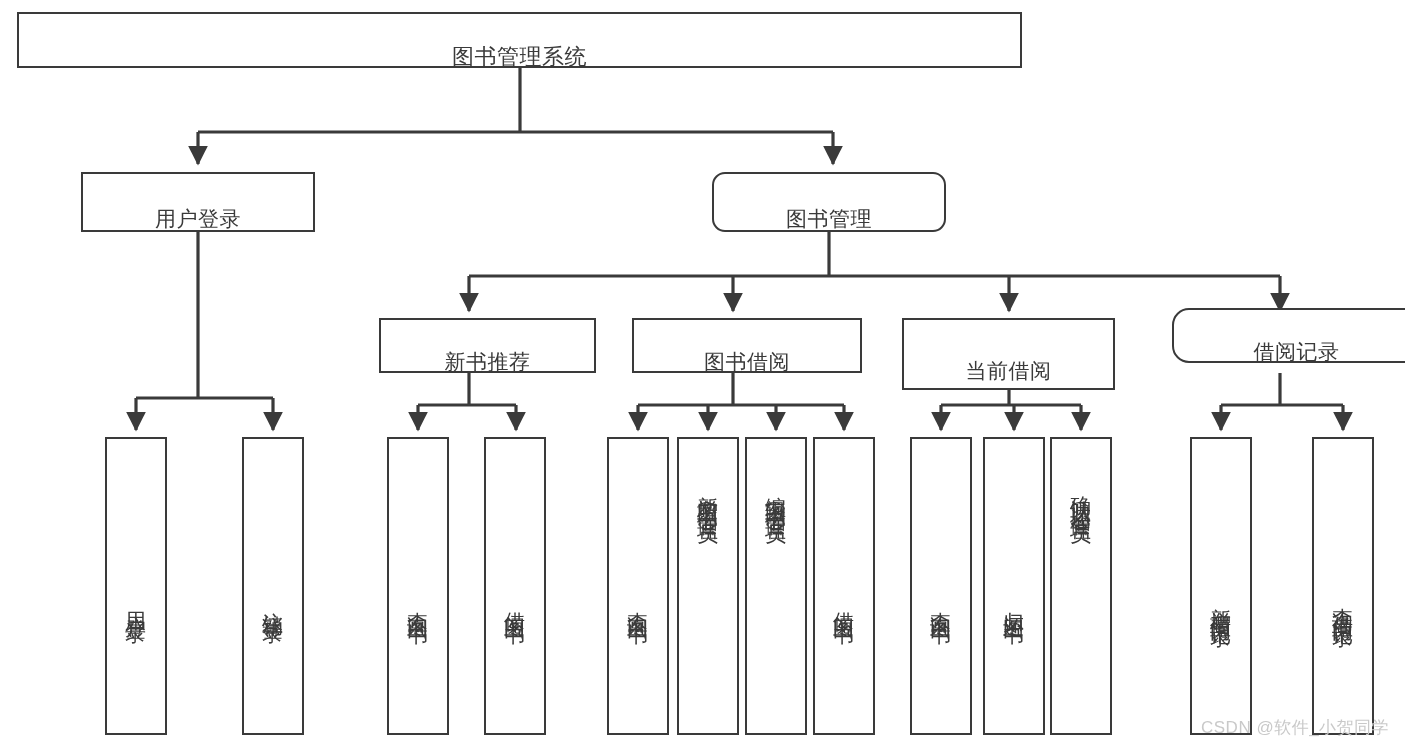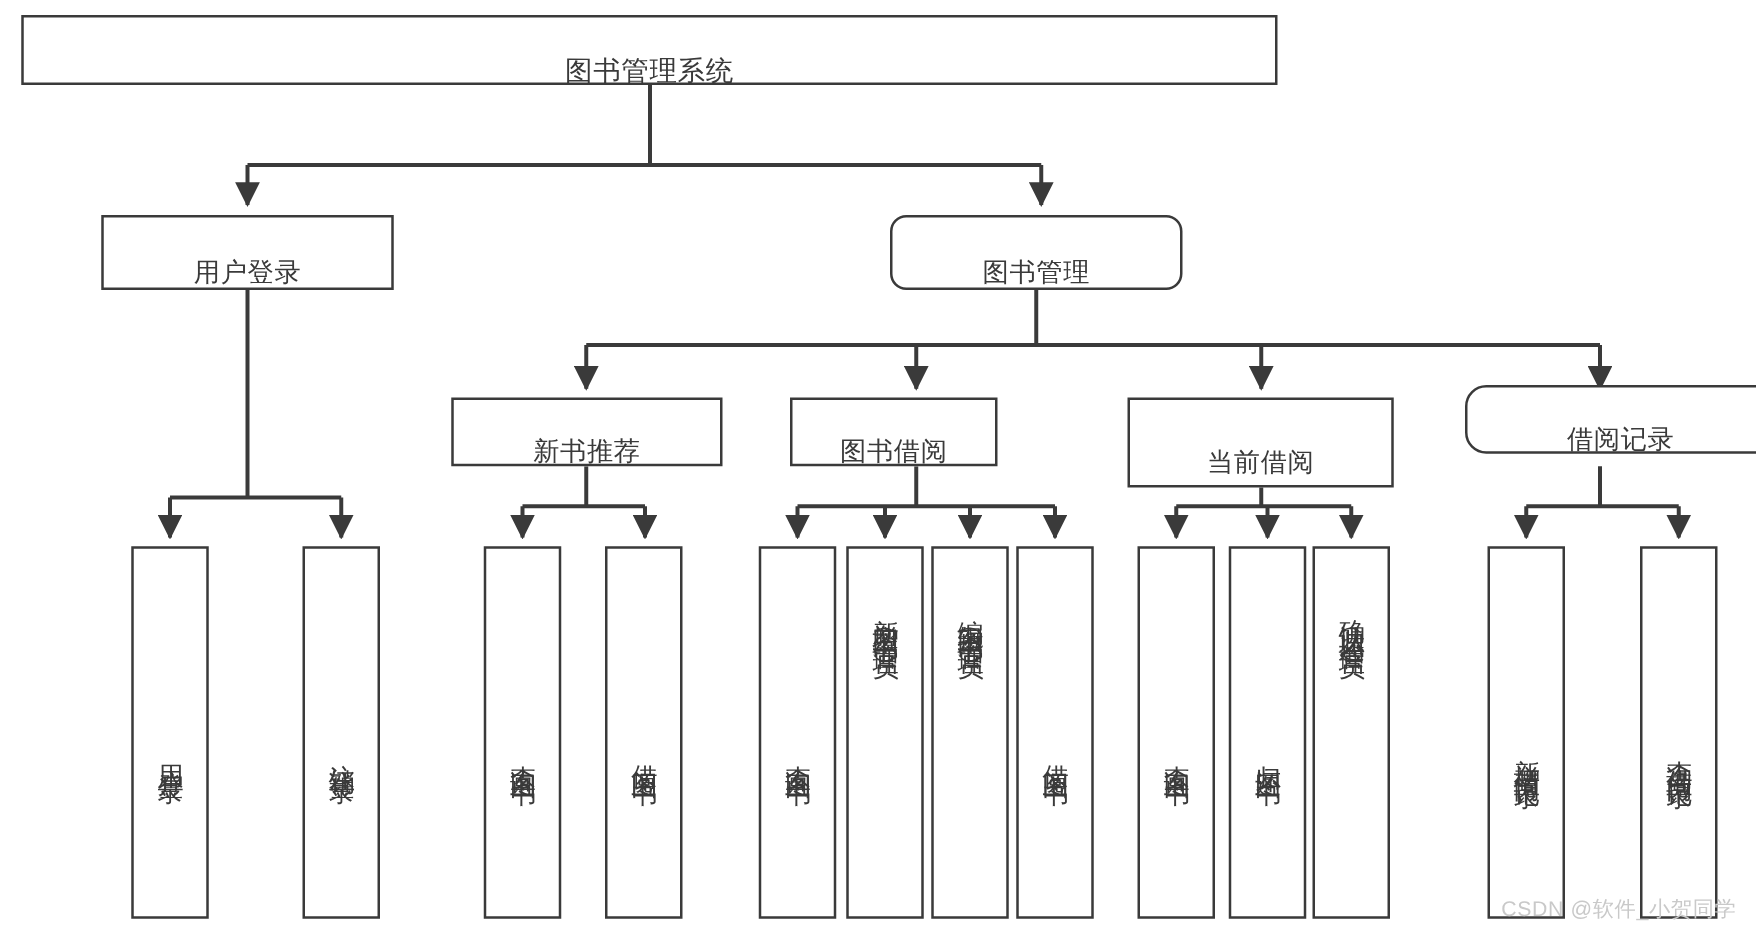--- a/index.html
+++ b/index.html
@@ -138,24 +138,24 @@
     <span class="label">图书管理系统</span>
   </div>
 
   <div class="node horiz" style="left:81px; top:172px; width:234px; height:60px;">
     <span class="label">用户登录</span>
   </div>
   <div class="node horiz" style="left:712px; top:172px; width:234px; height:60px;border-radius:13px;">
     <span class="label">图书管理</span>
   </div>
 
-  <div class="node horiz" style="left:361px; top:318px; width:217px; height:55px;">
+  <div class="node horiz" style="left:379px; top:318px; width:217px; height:55px;">
     <span class="label">新书推荐</span>
   </div>
-  <div class="node horiz" style="left:632px; top:318px; width:166px; height:55px;">
+  <div class="node horiz" style="left:632px; top:318px; width:230px; height:55px;">
     <span class="label">图书借阅</span>
   </div>
   <div class="node horiz" style="left:902px; top:318px; width:213px; height:72px;">
     <span class="label">当前借阅</span>
   </div>
   <div class="node horiz" style="left:1172px; top:308px; width:249px; height:55px;border-radius:17px;">
     <span class="label">借阅记录</span>
   </div>
 
   <div class="node vert tall-center" style="left:105px; top:437px; width:62px; height:298px;">

